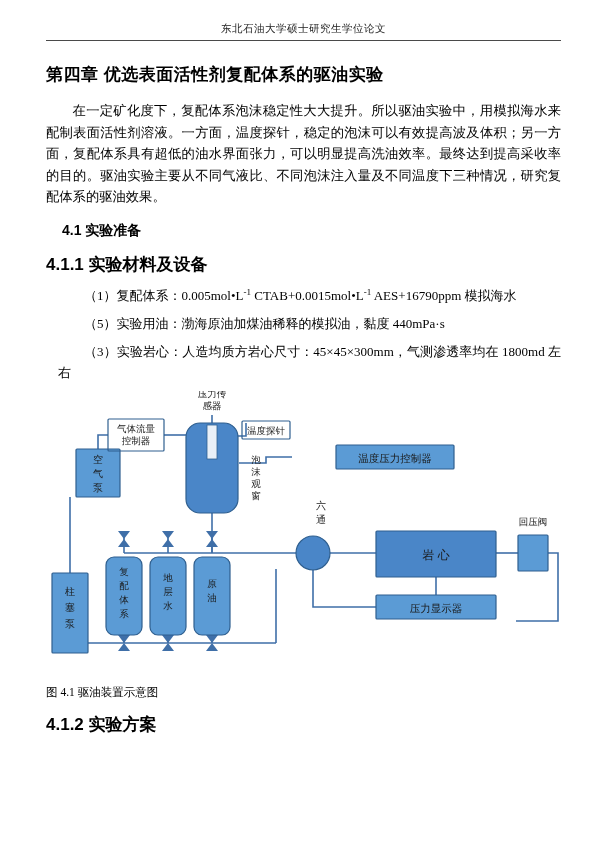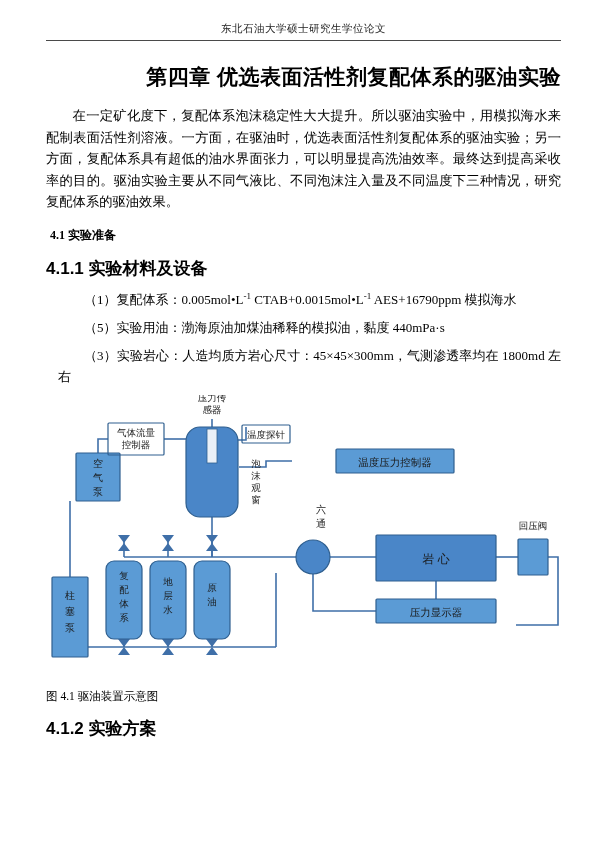--- a/index.html
+++ b/index.html
@@ -30,38 +30,38 @@
     letter-spacing: 0.5px;
   }
   .header-rule {
     border-bottom: 1px solid #4a4a4a;
     margin-top: 4px;
     margin-left: 0px;
     margin-right: 0px;
   }
   h1.chapter-title {
     font-family: "Liberation Sans", "DejaVu Sans", sans-serif;
-    font-size: 21px;
+    font-size: 17px;
     font-weight: bold;
-    text-align: right;
+    text-align: left;
     margin: 22px 0 14px 0;
     letter-spacing: 0.5px;
   }
   p.body-text {
     font-size: 13.3px;
     line-height: 1.62;
     margin: 0 0 2px 0;
     text-align: justify;
     text-indent: 2em;
   }
   h2.sec {
-    font-family: Liberation Serif, serif;
-    font-size: 12px;
+    font-family: Liberation Sans, sans-serif;
+    font-size: 14px;
     font-weight: bold;
-    margin: 14px 0 10px 4px;
+    margin: 14px 0 10px 16px;
   }
   h3.subsec {
     font-family: "Liberation Sans", "DejaVu Sans", sans-serif;
     font-size: 17px;
     font-weight: bold;
     margin: 13px 0 9px 0;
   }
   p.item {
     font-size: 13px;
     line-height: 1.62;
@@ -96,21 +96,21 @@
 </head>
 <body>
 
 <div class="page">
 
   <div class="header">东北石油大学硕士研究生学位论文</div>
   <div class="header-rule"></div>
 
   <h1 class="chapter-title">第四章  优选表面活性剂复配体系的驱油实验</h1>
 
-  <p class="body-text">在一定矿化度下，复配体系泡沫稳定性大大提升。所以驱油实验中，用模拟海水来配制表面活性剂溶液。一方面，在驱油时，优选表面活性剂复配体系的驱油实验；另一方面，复配体系具有超低的油水界面张力，可以明显提高洗油效率。最终达到提高采收率的目的。驱油实验主要从不同气液比、不同泡沫注入量及不同温度下三种情况，研究复配体系的驱油效果。</p>
+  <p class="body-text">在一定矿化度下，复配体系泡沫稳定性大大提升。所以驱油实验中，用模拟海水来配制表面活性剂溶液。一方面，温度探针，稳定的泡沫可以有效提高波及体积；另一方面，复配体系具有超低的油水界面张力，可以明显提高洗油效率。最终达到提高采收率的目的。驱油实验主要从不同气液比、不同泡沫注入量及不同温度下三种情况，研究复配体系的驱油效果。</p>
 
   <h2 class="sec">4.1 实验准备</h2>
 
   <h3 class="subsec">4.1.1 实验材料及设备</h3>
 
   <p class="item"><span>（1）复配体系：0.005mol</span><span>•</span><span>L</span><sup class="sup">-1</sup><span> CTAB+0.0015mol</span><span>•</span><span>L</span><sup class="sup">-1</sup><span> AES+16790ppm 模拟海水</span></p>
 
   <p class="item">（5）实验用油：渤海原油加煤油稀释的模拟油，黏度 440mPa·s</p>
   <p class="item">（3）实验岩心：人造均质方岩心尺寸：45×45×300mm，气测渗透率均在 1800md 左右</p>
 

